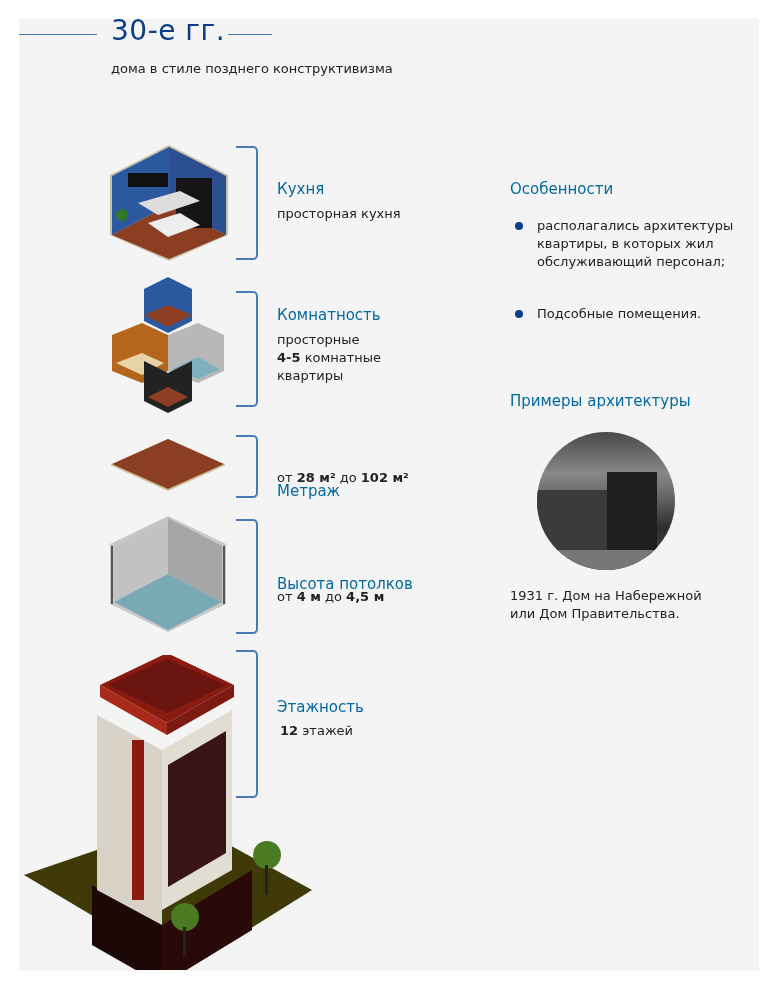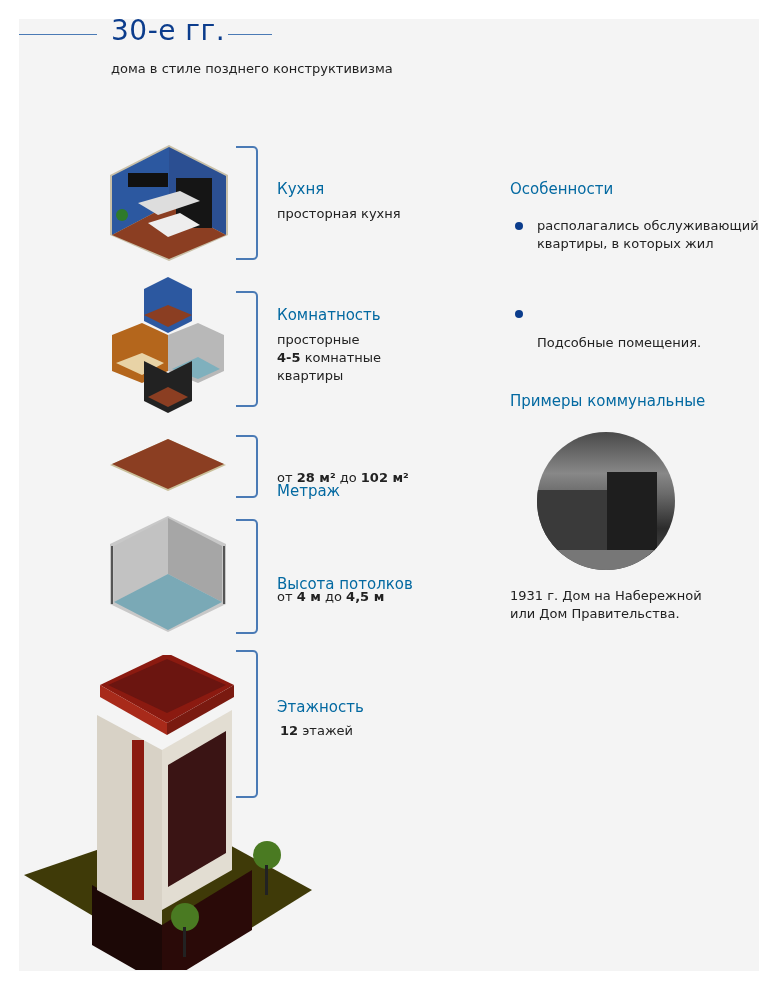--- a/index.html
+++ b/index.html
@@ -104,27 +104,28 @@
 </svg>
 <div class="bracket" style="left:236px;top:650px;height:144px;"></div>
 <div class="h" style="left:277px;top:698px;">Этажность</div>
 <div class="t" style="left:280px;top:722px;">
   <b>12</b><span> этажей</span>
 </div>
 
 <div class="h" style="left:510px;top:180px;">Особенности</div>
 <div class="bullet" style="left:515px;top:222px;"></div>
 <div class="t" style="left:537px;top:217px;">
-  <div>располагались обслуживающий</div>
+  <div>располагались архитектуры</div>
   <div>квартиры, в которых жил</div>
+  <div>обслуживающий персонал;</div>
 </div>
 <div class="bullet" style="left:515px;top:310px;"></div>
-<div class="t" style="left:537px;top:305px;margin-top:29px;">Подсобные помещения.</div>
+<div class="t" style="left:537px;top:305px;">Подсобные помещения.</div>
 
-<div class="h" style="left:510px;top:392px;">Примеры коммунальные</div>
+<div class="h" style="left:510px;top:392px;">Примеры архитектуры</div>
 <div class="photo">
   <div style="position:absolute;left:0;top:58px;width:100px;height:60px;background:#3a3a3a;"></div>
   <div style="position:absolute;left:70px;top:40px;width:50px;height:85px;background:#1e1e1e;"></div>
   <div style="position:absolute;left:0;top:118px;width:138px;height:20px;background:#777;"></div>
 </div>
 <div class="t" style="left:510px;top:587px;">
   <div>1931 г. Дом на Набережной</div>
   <div>или Дом Правительства.</div>
 </div>
 

